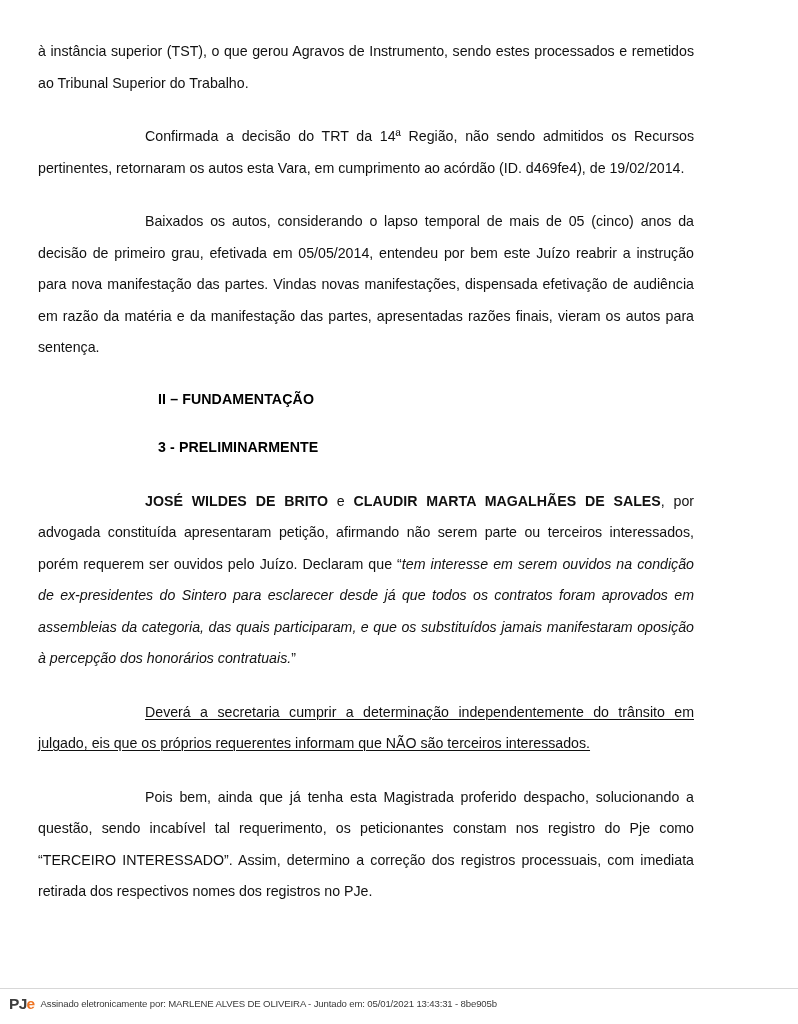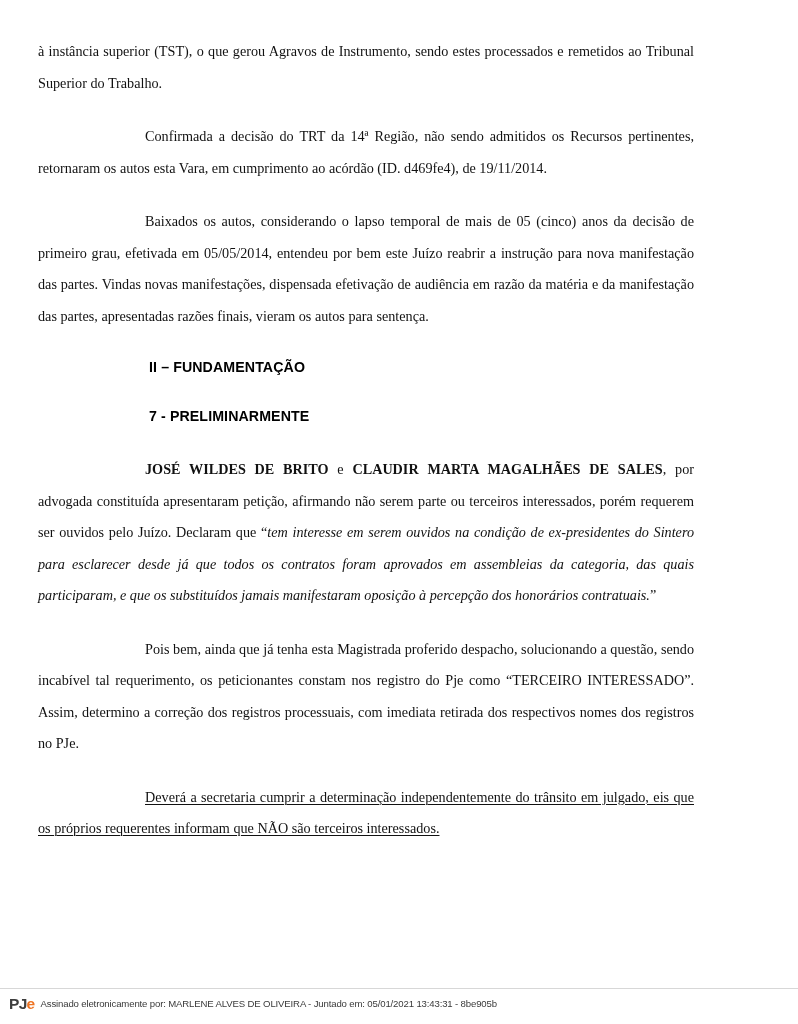--- a/index.html
+++ b/index.html
@@ -27,38 +27,37 @@
     width: 656px;
   }
   p.para {
     margin: 0 0 0 0;
     font-size: 14.2px;
     line-height: 31.5px;
     text-align: justify;
     text-justify: inter-word;
     text-indent: 107px;
     color: #111111;
-    font-family: Liberation Serif, serif;
     -webkit-font-smoothing: antialiased;
   }
   p.para.noindent {
     text-indent: 0;
   }
   p.gap {
     margin-top: 22px;
   }
   p.gap-sm {
     margin-top: 17px;
   }
   .heading {
     font-weight: bold;
     font-size: 14.2px;
     line-height: 31.5px;
     text-indent: 107px;
-    margin: 4px;
+    margin: 13px;
     text-align: left;
     letter-spacing: 0.1px;
   }
   .heading.h-gap {
     margin-top: 20px;
   }
   strong.nm {
     font-weight: bold;
   }
   em.quote {
@@ -109,34 +108,34 @@
 </style>
 </head>
 <body>
 
 <div class="page">
 
   <div class="doc-body">
 
     <p class="para noindent">à instância superior (TST), o que gerou Agravos de Instrumento, sendo estes processados e remetidos ao Tribunal Superior do Trabalho.</p>
 
-    <p class="para gap">Confirmada a decisão do TRT da 14ª Região, não sendo admitidos os Recursos pertinentes, retornaram os autos esta Vara, em cumprimento ao acórdão (ID. d469fe4), de 19/11/2014.</p>
+    <p class="para gap">Confirmada a decisão do TRT da 14ª Região, não sendo admitidos os Recursos pertinentes, retornaram os autos esta Vara, em cumprimento ao acórdão (ID. d469fe4), de 19/02/2014.</p>
 
     <p class="para gap">Baixados os autos, considerando o lapso temporal de mais de 05 (cinco) anos da decisão de primeiro grau, efetivada em 05/05/2014, entendeu por bem este Juízo reabrir a instrução para nova manifestação das partes. Vindas novas manifestações, dispensada efetivação de audiência em razão da matéria e da manifestação das partes, apresentadas razões finais, vieram os autos para sentença.</p>
 
     <p class="heading h-gap">II – FUNDAMENTAÇÃO</p>
 
-    <p class="heading gap-sm">7 - PRELIMINARMENTE</p>
+    <p class="heading gap-sm">3 - PRELIMINARMENTE</p>
 
 
     <p class="para gap"><strong class="nm">JOSÉ WILDES DE BRITO</strong><span> e </span><strong class="nm">CLAUDIR MARTA MAGALHÃES DE SALES</strong><span>, por advogada constituída apresentaram petição, afirmando não serem parte ou terceiros interessados, porém requerem ser ouvidos pelo Juízo. Declaram que </span><span>“</span><em class="quote">tem interesse em serem ouvidos na condição de ex-presidentes do Sintero para esclarecer desde já que todos os contratos foram aprovados em assembleias da categoria, das quais participaram, e que os substituídos jamais manifestaram oposição à percepção dos honorários contratuais.</em><span>”</span></p>
 
+    <p class="para gap underline-para">Deverá a secretaria cumprir a determinação independentemente do trânsito em julgado, eis que os próprios requerentes informam que NÃO são terceiros interessados.</p>
+
     <p class="para gap">Pois bem, ainda que já tenha esta Magistrada proferido despacho, solucionando a questão, sendo incabível tal requerimento, os peticionantes constam nos registro do Pje como “TERCEIRO INTERESSADO”. Assim, determino a correção dos registros processuais, com imediata retirada dos respectivos nomes dos registros no PJe.</p>
-
-    <p class="para gap underline-para">Deverá a secretaria cumprir a determinação independentemente do trânsito em julgado, eis que os próprios requerentes informam que NÃO são terceiros interessados.</p>
 
 
   </div>
 
   <div class="footer">
     <div class="footer-inner">
       <span class="pje-logo"><span class="pj">PJ</span><span class="e">e</span></span>
       <span class="footer-text">Assinado eletronicamente por: MARLENE ALVES DE OLIVEIRA - Juntado em: 05/01/2021 13:43:31 - 8be905b</span>
     </div>
   </div>

